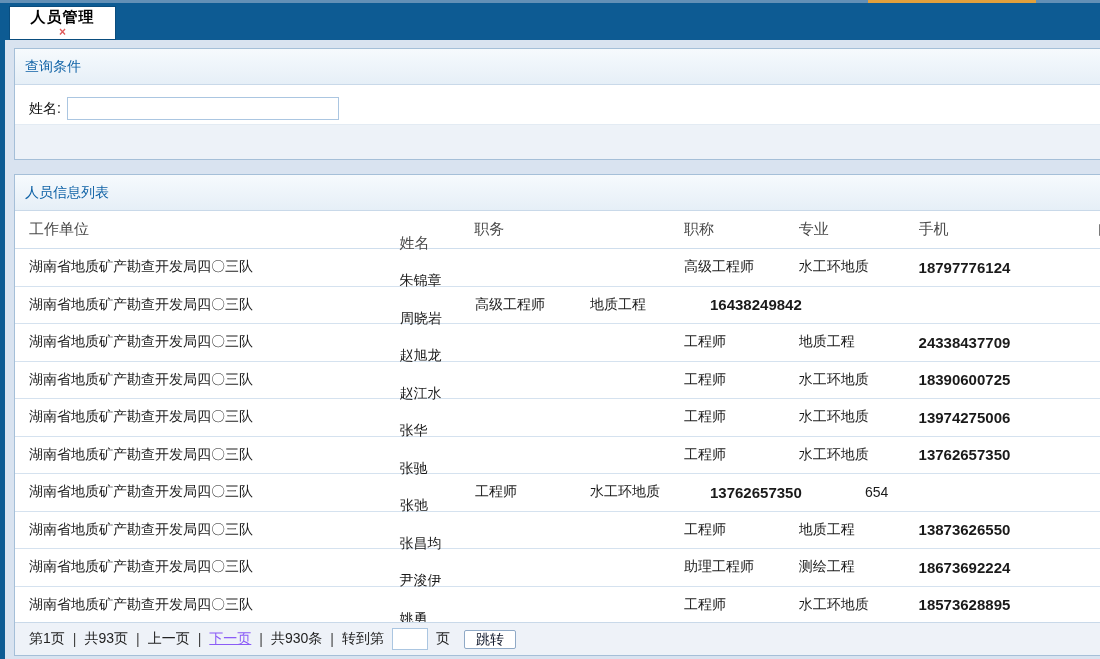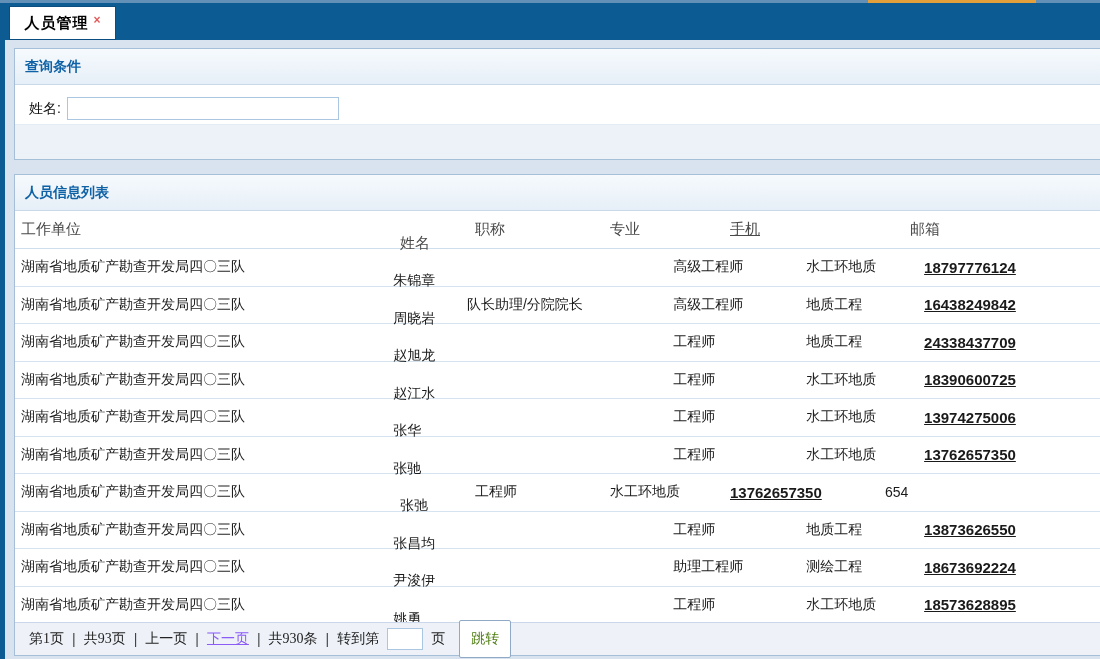--- a/index.html
+++ b/index.html
@@ -10,78 +10,79 @@
   }
   
   .top-strip { position:absolute; top:0; left:0; width:1100px; height:3px; background:#6390B6; z-index:5; }
   .top-strip .orange { position:absolute; left:868px; top:0; width:168px; height:3px; background:#E1A03C; }
   
   .titlebar { position:absolute; top:3px; left:0; width:1100px; height:37px; background:#0D5B93; z-index:4; }
   .tab {
     position:absolute; left:9px; top:3px; height:34px; width:107px; background:#FFFFFF;
     display:flex; align-items:center; justify-content:center; gap:5px; cursor:pointer;
     box-shadow:0 0 0 1px #0a4d7e inset;
+    flex-direction:column;
   }
   .tab-label { font-weight:bold; font-size:15px; color:#000; letter-spacing:1px; }
   .tab-close { color:#E05A5A; font-size:12px; font-weight:bold; line-height:1; margin-top:-6px; cursor:pointer; }
   
   .left-strip { position:absolute; left:0; top:40px; width:5px; height:619px; background:#0D5B93; }
   
   .content { position:absolute; left:0; top:40px; width:1100px; height:619px; }
   .panel {
     position:absolute; left:14px; width:1250px; background:#fff;
     border:1px solid #A5BFD8;
   }
   .panel-header {
     height:36px; background:linear-gradient(#F6FAFD,#E6EFF7);
     border-bottom:1px solid #C9D9E9; display:flex; align-items:center; padding-left:10px;
   }
-  .panel-title { color:#0F62A6; font-weight:bold; font-size:14px; }
+  .panel-title { color:#0F62A6; font-weight:normal; font-size:14px; }
   .query-panel { top:8px; height:112px; }
   .form-row { position:relative; height:39px; background:#fff; }
   .field { position:absolute; top:0; height:47px; display:flex; align-items:center; }
   .field-name { left:14px; }
   .field-unit { left:700px; }
   .field label { margin-right:6px; color:#111; }
   .field input {
     width:272px; height:23px; border:1px solid #ABC6E1; background:#fff;
     font-family:"Liberation Sans","DejaVu Sans",sans-serif; font-size:13px; padding:0 4px; outline:none;
   }
   .panel-footer { height:35px; background:#EDF2F8; border-top:1px solid #E3EBF3; }
   .list-panel { top:134px; height:482px; }
   
   .t-head { height:38px; display:flex; align-items:center; border-bottom:1px solid #CFDEED;
             font-family:"Liberation Serif","DejaVu Serif",serif; color:#4a4a4a; font-size:15px; }
   .t-row { height:37.5px; display:flex; align-items:center; border-bottom:1px solid #D5E2EF; background:#fff; }
   .cell { overflow:hidden; white-space:nowrap; }
-  .c-unit  { width:385px; padding-left:6px; }
+  .c-unit  { width:385px; padding-left:14px; }
   .c-name  { width:75px;margin-top:28px; }
   .c-position { width:210px; }
   .c-title { width:115px; }
-  .c-major { width:120px;margin-left:20px; }
-  .c-phone { width:155px; font-weight:600; font-size:15px;text-decoration:underline; }
+  .c-major { width:120px; }
+  .c-phone { width:155px; font-weight:600; font-size:15px; }
   .t-head .c-phone { font-weight:normal; font-size:15px; }
   .c-email { width:190px; }
   .t-head .c-email { padding-left:25px; }
   
   .pager {
     position:absolute; bottom:0; left:0; width:100%; height:33px; background:#EEF2F8;
     border-top:1px solid #C9D9E9; display:flex; align-items:center; padding-left:14px; color:#222;
   }
   .pager > * { margin-right:8px; }
   .pager .sep { color:#444; }
   .pager .link { color:#8b5cf6; text-decoration:underline; cursor:pointer; }
-  .pager .plain { cursor:default;font-family:Liberation Serif, serif; }
+  .pager .plain { cursor:default; }
   .goto-input {
     width:36px; height:22px; border:1px solid #ABC6E1; background:#fff; outline:none;
     font-family:"Liberation Sans","DejaVu Sans",sans-serif; font-size:13px; text-align:center;
   }
   .goto-btn {
-    width:52px; height:38px; background:#fff; border:1px solid #8FA9C6; border-radius:2px;
-    font-family:"Liberation Sans","DejaVu Sans",sans-serif; font-size:14px; color:#4d7c0f; cursor:pointer; margin-left:6px;
+    width:52px; height:19px; background:#fff; border:1px solid #8FA9C6; border-radius:2px;
+    font-family:"Liberation Sans","DejaVu Sans",sans-serif; font-size:14px; color:#0f172a; cursor:pointer; margin-left:6px;
   }
 </style>
 </head>
 <body>
 
 <div class="top-strip">
   <div class="orange"></div>
 </div>
 
 <div class="titlebar">
@@ -108,39 +109,39 @@
     <div class="panel-footer"></div>
   </section>
 
   <section class="panel list-panel">
     <div class="panel-header">
       <span class="panel-title">人员信息列表</span>
     </div>
     <div class="t-head">
         <div class="cell c-unit">工作单位</div>
         <div class="cell c-name">姓名</div>
+        <div class="cell c-position">职务</div>
         <div class="cell c-title">职称</div>
         <div class="cell c-major">专业</div>
         <div class="cell c-phone">手机</div>
         <div class="cell c-email">邮箱</div>
       </div>
     <div class="t-body">
         <div class="t-row">
           <div class="cell c-unit">湖南省地质矿产勘查开发局四〇三队</div>
           <div class="cell c-name">朱锦章</div>
           <div class="cell c-position"></div>
           <div class="cell c-title">高级工程师</div>
           <div class="cell c-major">水工环地质</div>
           <div class="cell c-phone">18797776124</div>
           <div class="cell c-email"></div>
         </div>
         <div class="t-row">
           <div class="cell c-unit">湖南省地质矿产勘查开发局四〇三队</div>
           <div class="cell c-name">周晓岩</div>
-          <div class="cell c-position">队长助理/分院院长</div>
           <div class="cell c-title">高级工程师</div>
           <div class="cell c-major">地质工程</div>
           <div class="cell c-phone">16438249842</div>
           <div class="cell c-email"></div>
         </div>
         <div class="t-row">
           <div class="cell c-unit">湖南省地质矿产勘查开发局四〇三队</div>
           <div class="cell c-name">赵旭龙</div>
           <div class="cell c-position"></div>
           <div class="cell c-title">工程师</div>

